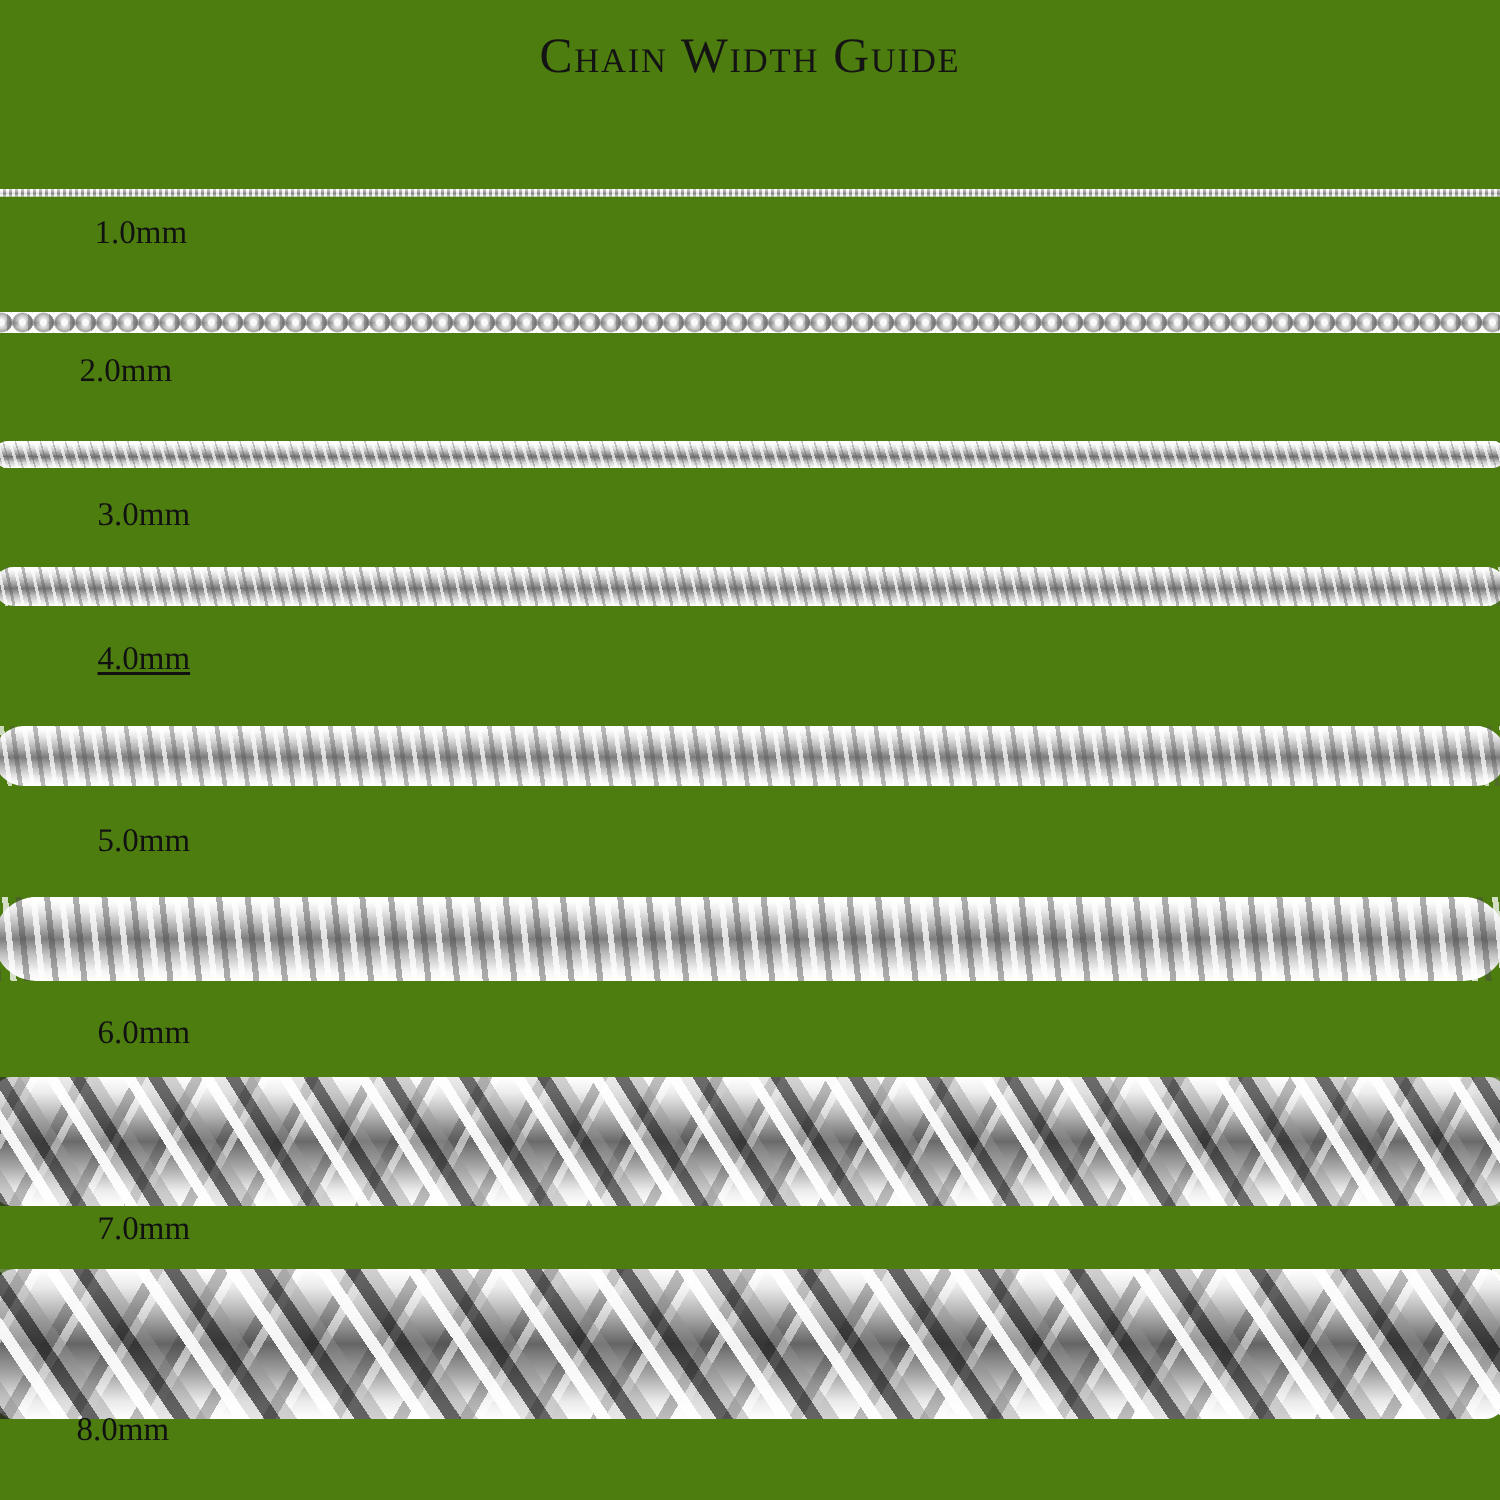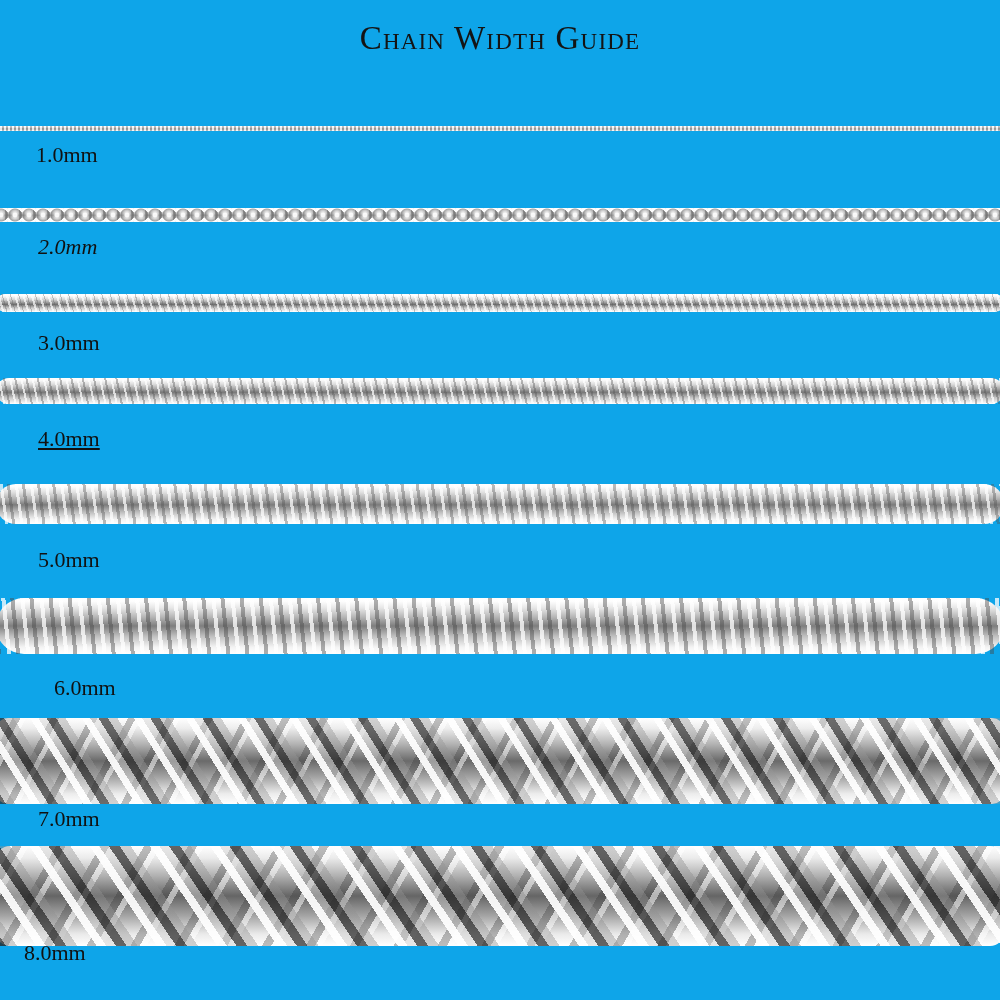--- a/index.html
+++ b/index.html
@@ -10,21 +10,21 @@
   body {
     width: 1000px;
     height: 1000px;
     font-family: "Liberation Sans", sans-serif;
     overflow: hidden;
   }
   #page {
     position: relative;
     width: 1000px;
     height: 1000px;
-    background: #0ea5e9;
+    background: #4d7c0f;
   }
   #title {
     position: absolute;
     top: 20px;
     left: 0;
     width: 1000px;
     text-align: center;
     font-family: "Liberation Serif", serif;
     font-size: 33px;
     letter-spacing: 1.2px;
@@ -42,20 +42,21 @@
     left: 0;
     width: 1000px;
     overflow: hidden;
   }
   .chain-label {
     position: absolute;
     font-family: "Liberation Serif", serif;
     font-size: 22px;
     color: #111111;
     white-space: nowrap;
+    margin-left: 27px;
   }
 
   
   .metal {
     position: absolute;
     left: -4px;
     width: 1008px;
     border-radius: 50% / 50%;
   }
 
@@ -260,21 +261,21 @@
       <div class="texture"></div>
     </div>
     <div class="chain-label" style="top:142px;left:36px;">1.0mm</div>
   </div>
 
   <div class="chain-row">
     <div class="chain-strip c2" style="top:208px;height:28px;">
       <div class="metal"></div>
       <div class="texture"></div>
     </div>
-    <div class="chain-label" style="top:234px;left:38px;font-style:italic;">2.0mm</div>
+    <div class="chain-label" style="top:234px;left:26px;">2.0mm</div>
   </div>
 
   <div class="chain-row">
     <div class="chain-strip c3" style="top:294px;height:32px;">
       <div class="metal"></div>
       <div class="texture"></div>
     </div>
     <div class="chain-label" style="top:330px;left:38px;text-align:right;">3.0mm</div>
   </div>
 
@@ -292,21 +293,21 @@
       <div class="texture"></div>
     </div>
     <div class="chain-label" style="top:547px;left:38px;">5.0mm</div>
   </div>
 
   <div class="chain-row">
     <div class="chain-strip c6" style="top:598px;height:72px;">
       <div class="metal"></div>
       <div class="texture"></div>
     </div>
-    <div class="chain-label" style="top:675px;left:54px;">6.0mm</div>
+    <div class="chain-label" style="top:675px;left:38px;">6.0mm</div>
   </div>
 
   <div class="chain-row">
     <div class="chain-strip c7" style="top:718px;height:92px;">
       <div class="metal"></div>
       <div class="texture"></div>
     </div>
     <div class="chain-label" style="top:806px;left:38px;font-family:Liberation Serif, serif;">7.0mm</div>
   </div>
 

